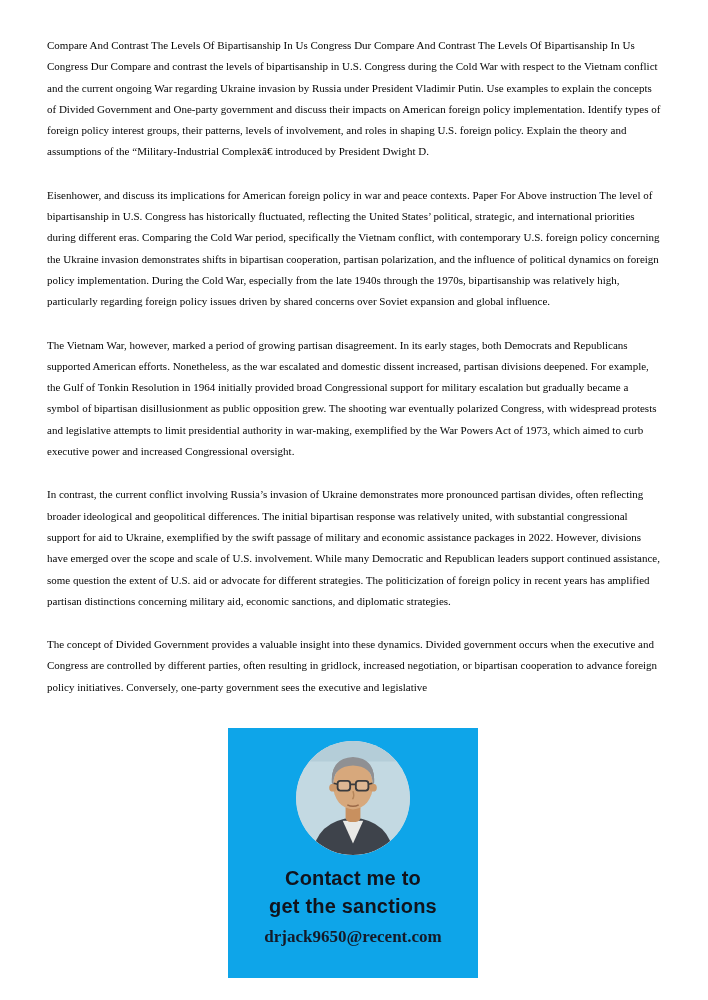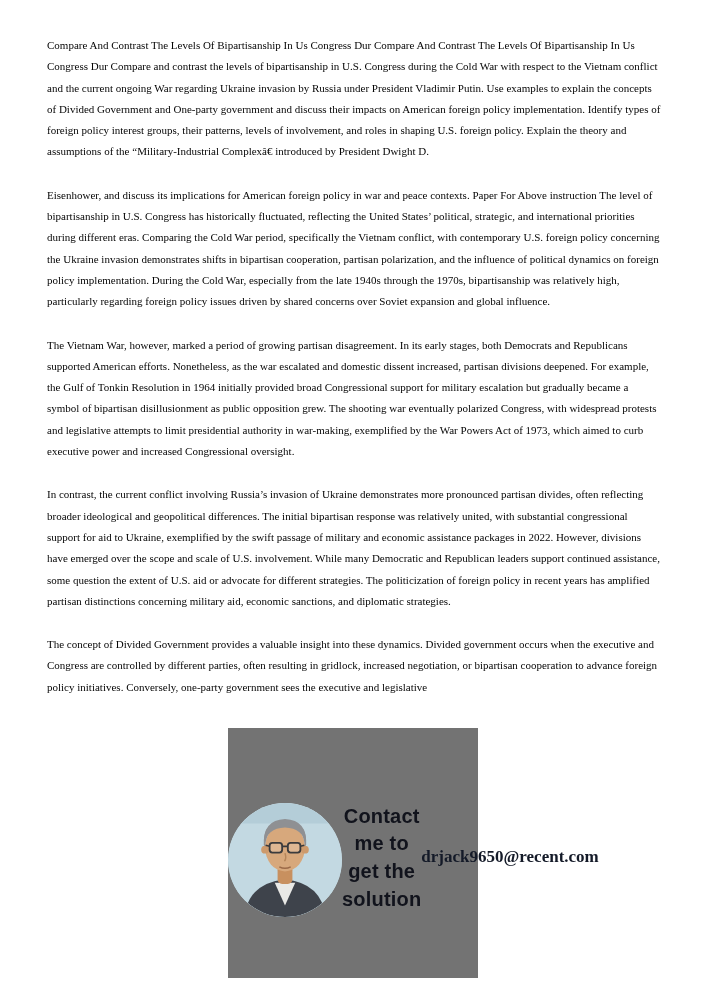--- a/index.html
+++ b/index.html
@@ -27,23 +27,23 @@
   }
   .content p {
     margin: 0 0 22px 0;
   }
   .overlay {
     position: absolute;
     left: 228px;
     top: 728px;
     width: 250px;
     height: 250px;
-    background: #737373;
+    background: #0ea5e9;
     display: flex;
-    flex-direction: row;
+    flex-direction: column;
     align-items: center;
     box-sizing: border-box;
   }
   .avatar {
     width: 114px;
     height: 114px;
     border-radius: 50%;
     overflow: hidden;
     margin-top: 13px;
     background: #c3d9e2;
@@ -119,18 +119,18 @@
           <line x1="36.5" y1="38" x2="33" y2="37" stroke="#3b3b3d" stroke-width="1.4"></line>
           <line x1="63.5" y1="38" x2="67" y2="37" stroke="#3b3b3d" stroke-width="1.4"></line>
 
           <path d="M50,44 Q51.5,49 49.5,51" stroke="#b5855a" stroke-width="1.3" fill="none"></path>
           <path d="M45,56 Q50,58.5 55,56" stroke="#9c6a48" stroke-width="1.4" fill="none"></path>
         </g>
       </svg>
     </div>
     <div class="contact-text">
       <div>Contact me to</div>
-      <div>get the solution</div>
+      <div>get the sanctions</div>
     </div>
     <div class="email">drjack9650@recent.com</div>
   </div>
 
 </div>
 
 </body></html>

